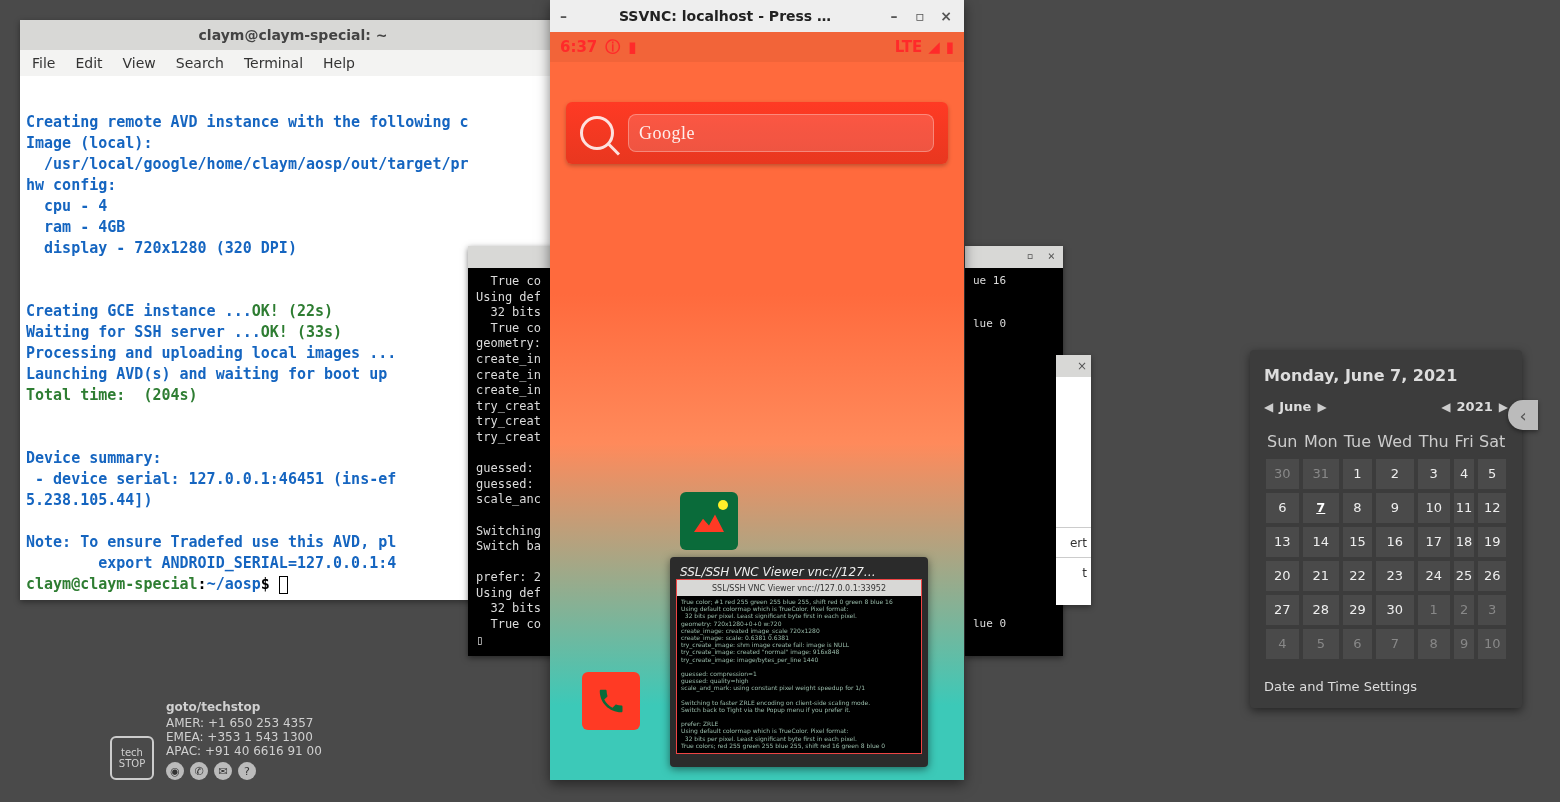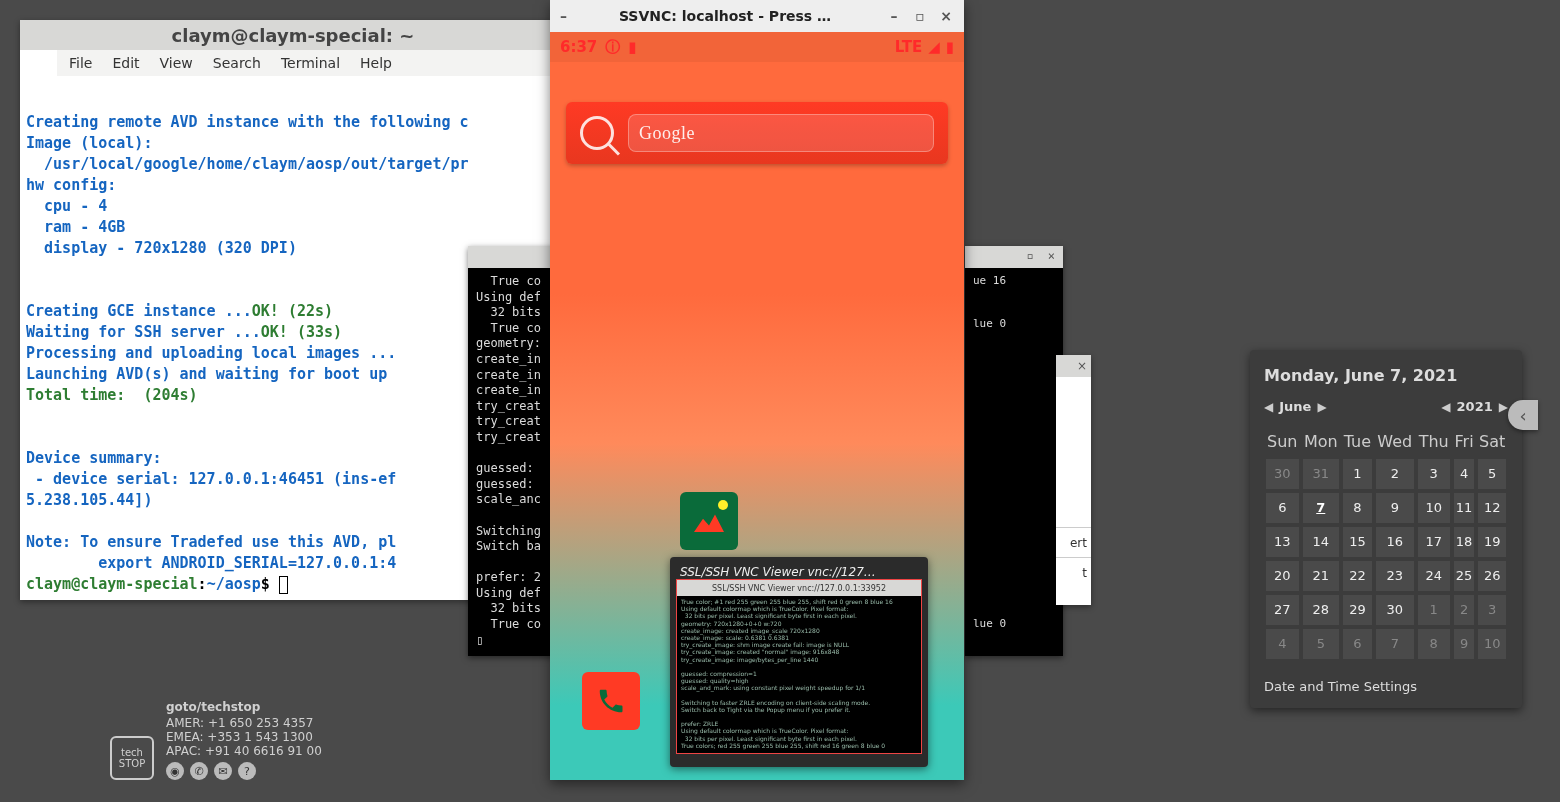--- a/index.html
+++ b/index.html
@@ -1,22 +1,22 @@
 <!DOCTYPE html>
 <html><head>
 <meta charset="utf-8">
 <style>
 * { box-sizing: border-box; margin: 0; padding: 0; }
 body { width: 1560px; height: 802px; background: #4a4a4a; font-family: "DejaVu Sans", sans-serif; position: relative; overflow: hidden; }
 
 
 .term-window { position: absolute; left: 20px; top: 20px; width: 532px; height: 580px; background: #fff; color: #000; box-shadow: 0 2px 6px rgba(0,0,0,.4); }
-.term-titlebar { height: 30px; background: #d8d8d6; display: flex; align-items: center; font-size: 18px; color: #444; font-weight: bold; }
+.term-titlebar { height: 30px; background: #d8d8d6; display: flex; align-items: center; font-size: 14px; color: #444; font-weight: bold; }
 .term-titlebar .title { flex: 1; text-align: center; }
-.term-menubar { height: 26px; background: #f3f3f2; display: flex; align-items: center; gap: 20px; padding: 0 12px; font-size: 14px; color: #333; margin-left: 37px; }
+.term-menubar { height: 26px; background: #f3f3f2; display: flex; align-items: center; gap: 20px; padding: 0 12px; font-size: 14px; color: #333; }
 .term-body { padding: 4px 6px; font-family: "DejaVu Sans Mono", monospace; font-size: 15px; line-height: 1.4; white-space: pre; margin-top: 32px; }
 .c-blue   { color: #1565c0; font-weight: bold; }
 .c-green  { color: #2e7d32; font-weight: bold; }
 .c-black  { color: #000; font-weight: bold; }
 .cursor-block { display: inline-block; width: 9px; height: 18px; border: 1px solid #000; vertical-align: middle; }
 
 
 .techstop { position: absolute; left: 110px; top: 700px; color: #d0d0d0; font-size: 12px; display: flex; gap: 12px; align-items: flex-end; }
 .techstop .hex { width: 44px; height: 44px; border: 2px solid #ccc; border-radius: 6px; display: flex; align-items: center; justify-content: center; font-size: 10px; text-align: center; transform: rotate(0deg); }
 .techstop .info .label { font-weight: bold; margin-bottom: 2px; }

